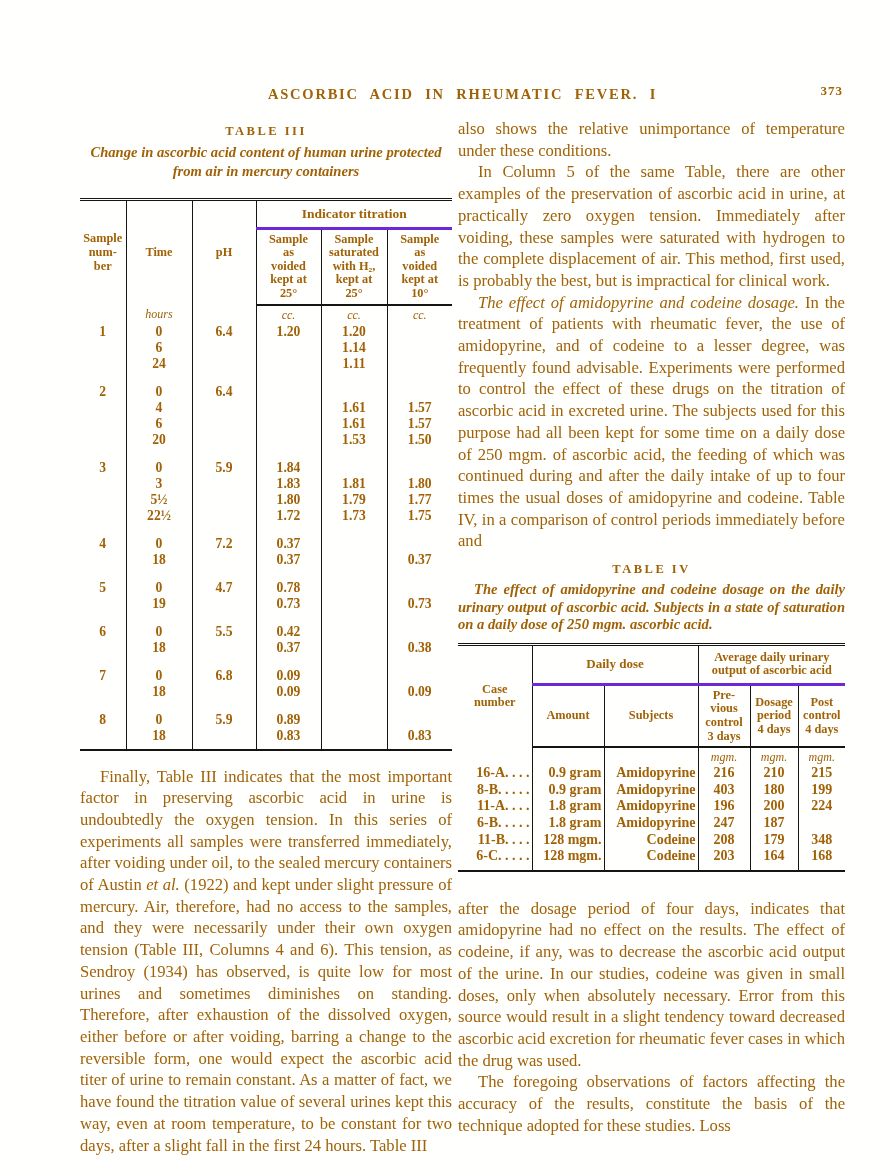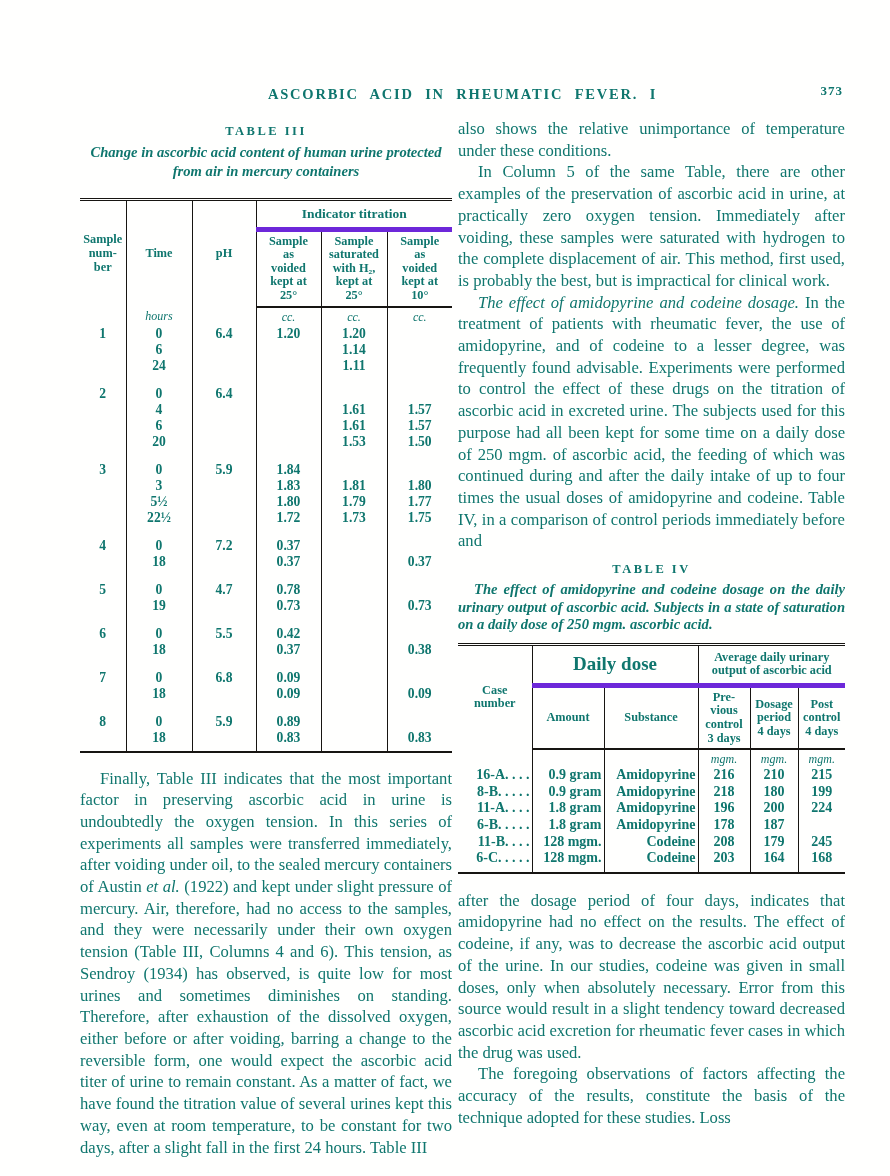--- a/index.html
+++ b/index.html
@@ -1,51 +1,51 @@
 <!DOCTYPE html>
 <html><head>
 <meta charset="utf-8">
 <style>
   html,body{margin:0;padding:0;background:#ffffff;}
-  .page{position:relative;width:890px;height:1176px;background:#fffffe;color:#0f766e;
+  .page{position:relative;width:890px;height:1176px;background:#fffffe;color:#a16207;
         font-family:"Liberation Serif","DejaVu Serif",serif;overflow:hidden;}
 
   
   .running-header{position:absolute;top:86px;left:80px;width:765px;height:22px;}
   .header-title{display:block;text-align:center;font-weight:bold;font-size:14.5px;
                 letter-spacing:1.8px;word-spacing:6px;}
   .page-num{position:absolute;right:2px;top:-3px;font-size:13px;font-weight:bold;letter-spacing:1px;}
 
   
   .col-left{position:absolute;left:80px;top:118px;width:372px;}
   .col-right{position:absolute;left:458px;top:118px;width:387px;}
 
   
   .bt{font-size:16.6px;line-height:21.7px;text-align:justify;margin:0;}
   .indent{text-indent:20px;}
   .it{font-style:italic;}
-  .para-after-table{margin-top:16px;}
+  .para-after-table{margin-top:26px;}
 
   
   .tbl-label{text-align:center;font-size:12.5px;font-weight:bold;letter-spacing:2.5px;margin:6px 0 4px;}
   .t3-caption{font-style:italic;font-weight:bold;font-size:14.6px;line-height:18.5px;
               text-align:center;margin:2px 6px 18px;}
   .t4-caption{font-style:italic;font-weight:bold;font-size:14.6px;line-height:17.5px;
               text-align:justify;text-indent:16px;margin:2px 0 9px;}
 
   
   table.tbl{width:100%;border-collapse:collapse;table-layout:fixed;
             border-top:3px double #171512;}
   table.t3{border-bottom:2px solid #171512;}
   table.t4{border-bottom:2.5px solid #171512;}
   .tbl th{font-weight:bold;font-size:12.3px;line-height:13.6px;padding:3px 2px;
           text-align:center;vertical-align:middle;}
   .tbl td{font-weight:bold;padding:0 2px;text-align:center;vertical-align:top;}
   .vr{border-right:1px solid #171512;}
-  .span-rule{border-bottom:5px solid #6d28d9;}
+  .span-rule{border-bottom:3px solid #6d28d9;}
   .hdr-rule th{border-bottom:2px solid #171512;}
   .pre{white-space:pre-line;}
   tr.units td{font-weight:normal;font-style:italic;font-size:12px;line-height:15px;padding-top:2px;}
   .t3 tbody tr.grp td{font-size:13.6px;line-height:16px;padding-top:1px;padding-bottom:11px;}
   .t3 tbody tr.grp:last-child td{padding-bottom:5px;}
   .t4 tbody tr.data td{font-size:14px;line-height:16.6px;}
   .t4 tbody tr.data:first-child td{padding-top:1px;}
   .t4 tbody tr.data:last-child td{padding-bottom:5px;}
   .t4 td.cell-left,.t4 th.cell-left{text-align:right;padding-left:4px;}
   .t4block{margin-top:10px;}
@@ -238,27 +238,27 @@
             <col style="width:72px">
             <col style="width:94px">
           <col style="width:52px">
             <col style="width:48px">
             <col style="width:47px">
         </colgroup>
         <thead>
           <tr>
             <th rowspan="2" class="vr pre">Case
 number</th>
-            <th colspan="2" class="vr span-rule" style="font-size:19px;padding:8px 2px;">Daily dose</th>
+            <th colspan="2" class="vr span-rule" style="font-size:13px;padding:8px 2px;">Daily dose</th>
             <th colspan="3" class="span-rule pre" style="padding:5px 0;">Average daily urinary
 output of ascorbic acid</th>
           </tr>
           <tr class="hdr-rule">
             <th class="vr" style="padding:14px 2px;">Amount</th>
-            <th class="vr" style="padding:14px 2px;">Substance</th>
+            <th class="vr" style="padding:14px 2px;">Subjects</th>
             <th class="vr pre">Pre-
 vious
 control
 3 days</th>
             <th class="vr pre">Dosage
 period
 4 days</th>
             <th class="pre">Post
 control
 4 days</th>
@@ -278,47 +278,47 @@
             <td class="vr cell-left">0.9 gram</td>
             <td class="vr cell-left">Amidopyrine</td>
             <td class="vr">216</td>
             <td class="vr">210</td>
             <td>215</td>
           </tr>
           <tr class="data">
             <td class="vr cell-left">8-B. . . . .</td>
             <td class="vr cell-left">0.9 gram</td>
             <td class="vr cell-left">Amidopyrine</td>
-            <td class="vr">218</td>
+            <td class="vr">403</td>
             <td class="vr">180</td>
             <td>199</td>
           </tr>
           <tr class="data">
             <td class="vr cell-left">11-A. . . .</td>
             <td class="vr cell-left">1.8 gram</td>
             <td class="vr cell-left">Amidopyrine</td>
             <td class="vr">196</td>
             <td class="vr">200</td>
             <td>224</td>
           </tr>
           <tr class="data">
             <td class="vr cell-left">6-B. . . . .</td>
             <td class="vr cell-left">1.8 gram</td>
             <td class="vr cell-left">Amidopyrine</td>
-            <td class="vr">178</td>
+            <td class="vr">247</td>
             <td class="vr">187</td>
             <td></td>
           </tr>
           <tr class="data">
             <td class="vr cell-left">11-B. . . .</td>
             <td class="vr cell-left">128 mgm.</td>
             <td class="vr cell-left">Codeine</td>
             <td class="vr">208</td>
             <td class="vr">179</td>
-            <td>245</td>
+            <td>348</td>
           </tr>
           <tr class="data">
             <td class="vr cell-left">6-C. . . . .</td>
             <td class="vr cell-left">128 mgm.</td>
             <td class="vr cell-left">Codeine</td>
             <td class="vr">203</td>
             <td class="vr">164</td>
             <td>168</td>
           </tr>
         </tbody>

